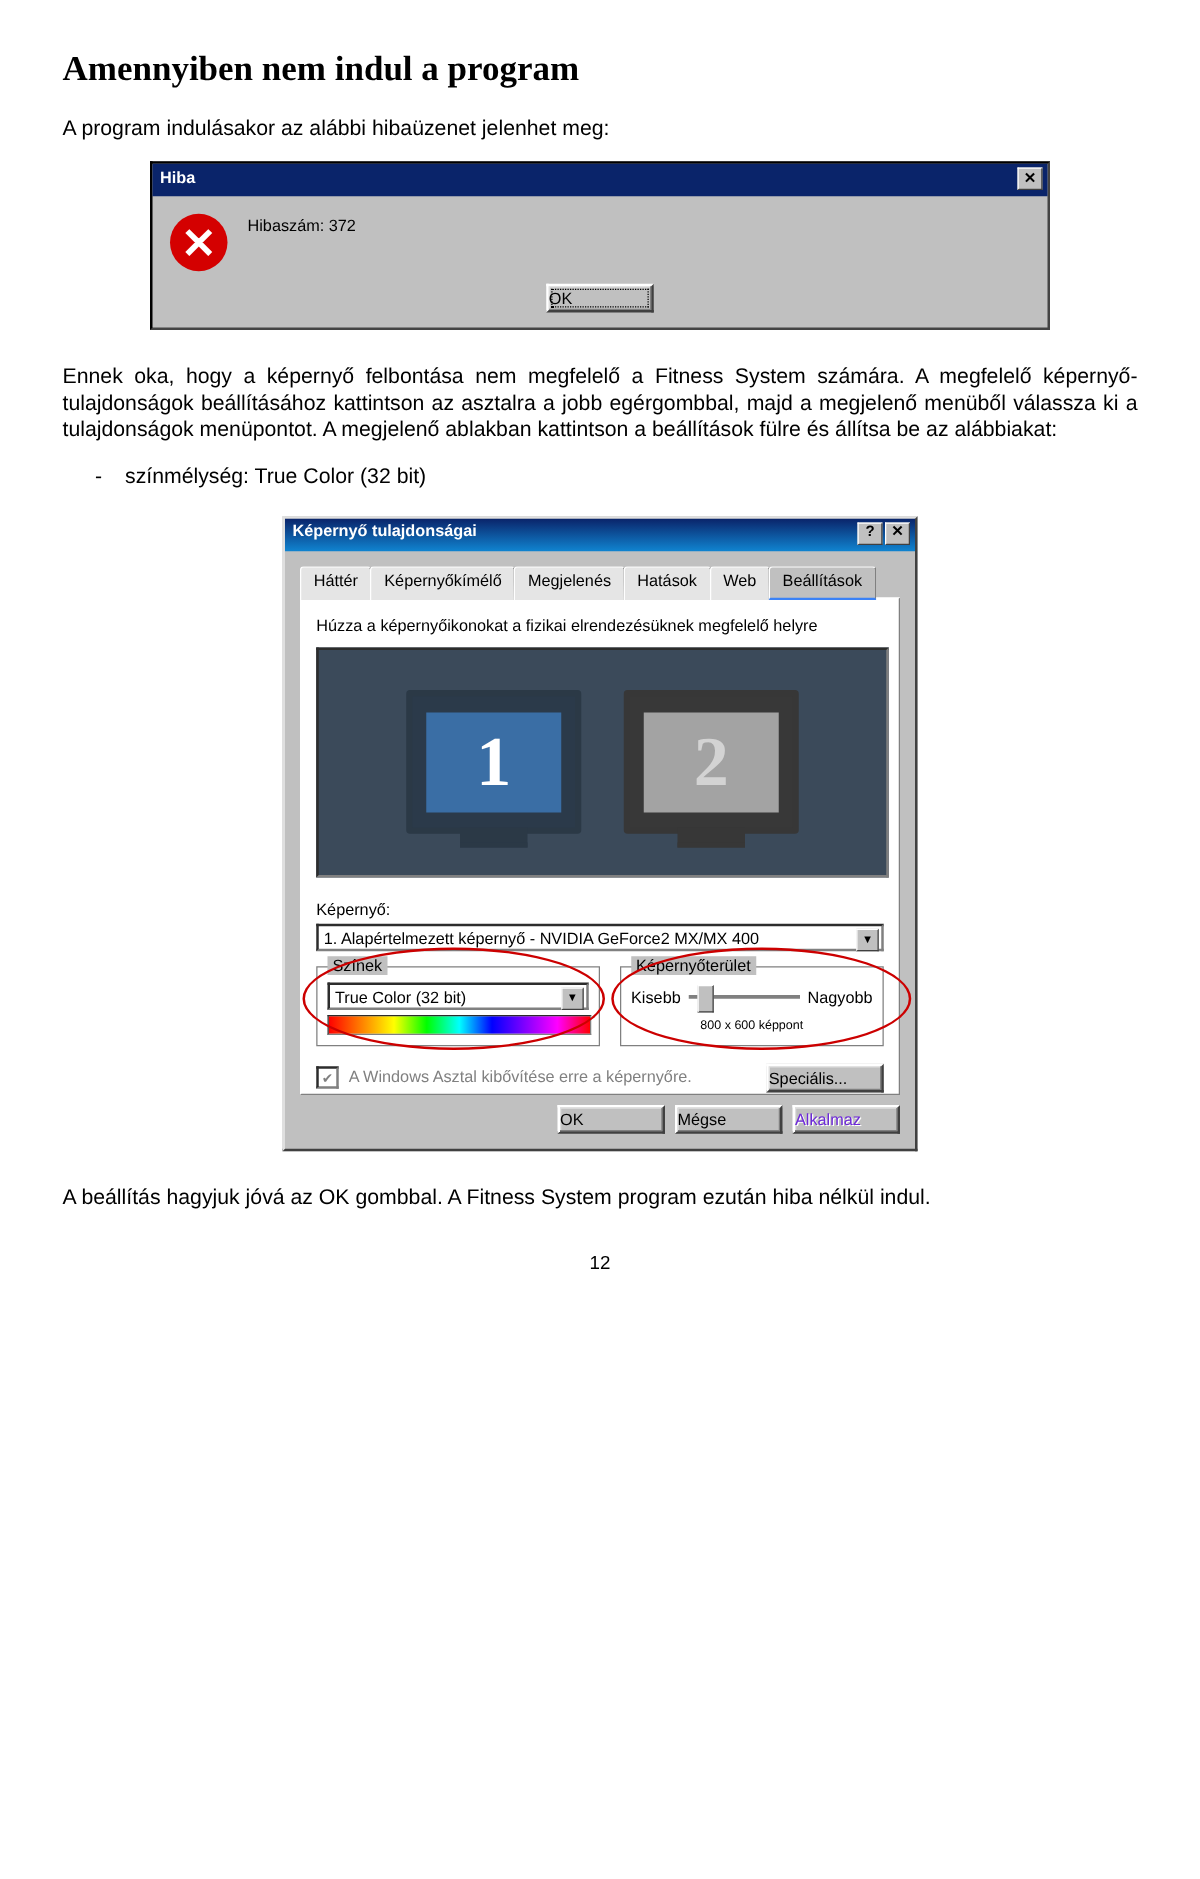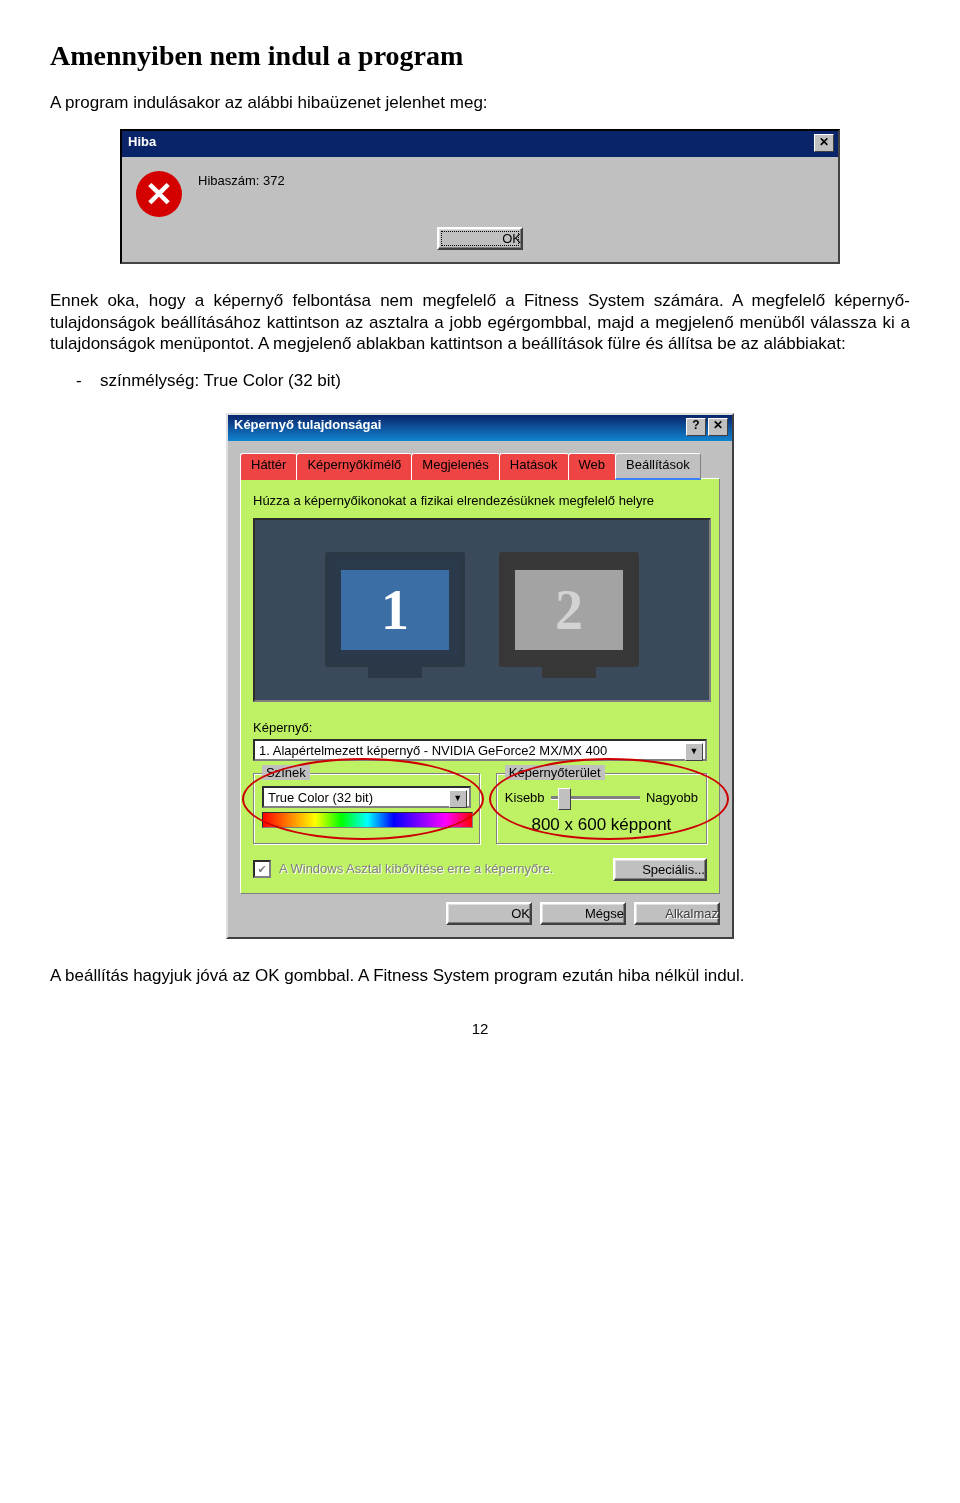--- a/index.html
+++ b/index.html
@@ -106,30 +106,30 @@
   }
 
   .btn95 {
     display: inline-block;
     background: #c0c0c0;
     border: 2px solid #fff;
     border-right-color: #404040;
     border-bottom-color: #404040;
     padding: 2px 0;
     font-size: 13px;
-    text-align: right;
+    text-align: left;
     color: #000;
     min-width: 82px;
     box-shadow: inset -1px -1px 0 #808080, inset 1px 1px 0 #dfdfdf;
   }
   .btn95.dotted {
     outline: 1px dotted #000;
     outline-offset: -5px;
   }
-  .btn95.disabled { color: #404040; text-shadow: 1px 1px 0 #fff; }
+  .btn95.disabled { color: #6d28d9; text-shadow: 1px 1px 0 #fff; }
 
   
   .dprops {
     width: 504px;
     background: #c0c0c0;
     border: 2px solid #dfdfdf;
     border-right-color: #404040;
     border-bottom-color: #404040;
     font-family: "MS Sans Serif", Tahoma, sans-serif;
     font-size: 13px;
@@ -160,43 +160,43 @@
   .dprops .inner {
     padding: 10px 12px 12px 12px;
   }
   .tabs {
     display: flex;
     position: relative;
     top: 2px;
     z-index: 2;
   }
   .tab {
-    background: #ef4444;
+    background: #e5e5e5;
     border: 1px solid #fff;
     border-bottom: none;
     border-right-color: #808080;
     border-top-left-radius: 3px;
     border-top-right-radius: 3px;
     padding: 3px 10px 4px 10px;
     margin-right: -1px;
     font-size: 13px;
     position: relative;
   }
   .tab.active {
     background: #c0c0c0;
     padding-bottom: 6px;
     z-index: 3;
     border-bottom: 2px solid #3b82f6;
   }
   .tabpane {
     border: 1px solid #fff;
     border-right-color: #808080;
     border-bottom-color: #808080;
-    background: #bef264;
-    padding: 14px 12px 12px 12px;
+    background: #ffffff;
+    padding: 14px 12px 1px 12px;
     position: relative;
     z-index: 1;
   }
   .instr {
     font-size: 13px;
     margin-bottom: 10px;
   }
   .monitor-area {
     width: 100%;
     height: 180px;
@@ -313,21 +313,21 @@
   .slider .thumb {
     position: absolute;
     left: 8%;
     top: -8px;
     width: 11px; height: 20px;
     background: #c0c0c0;
     border: 1px solid #fff;
     border-right-color: #404040;
     border-bottom-color: #404040;
   }
-  .resval { text-align: center; font-size: 17px; margin-top: 10px; }
+  .resval { text-align: center; font-size: 10px; margin-top: 10px; }
   .cbrow {
     display: flex;
     align-items: center;
     justify-content: space-between;
     margin-top: 14px;
   }
   .cb {
     width: 14px; height: 14px;
     background: #fff;
     border: 2px inset #808080;

